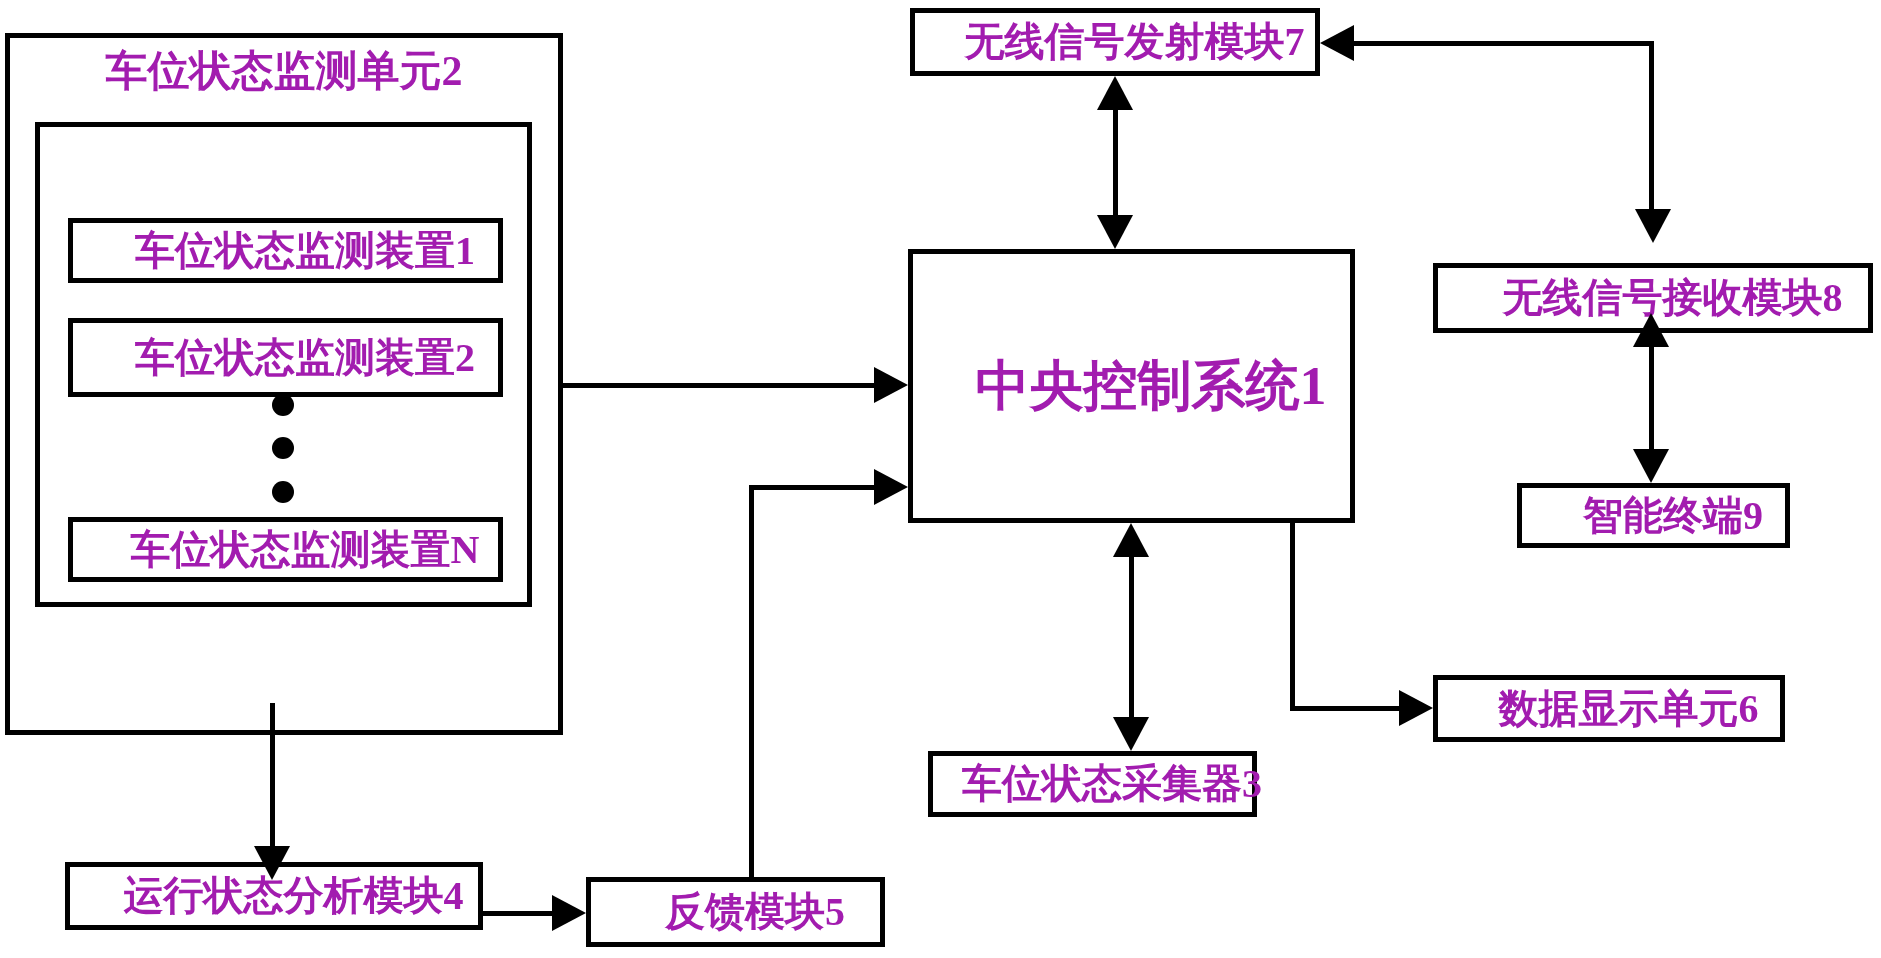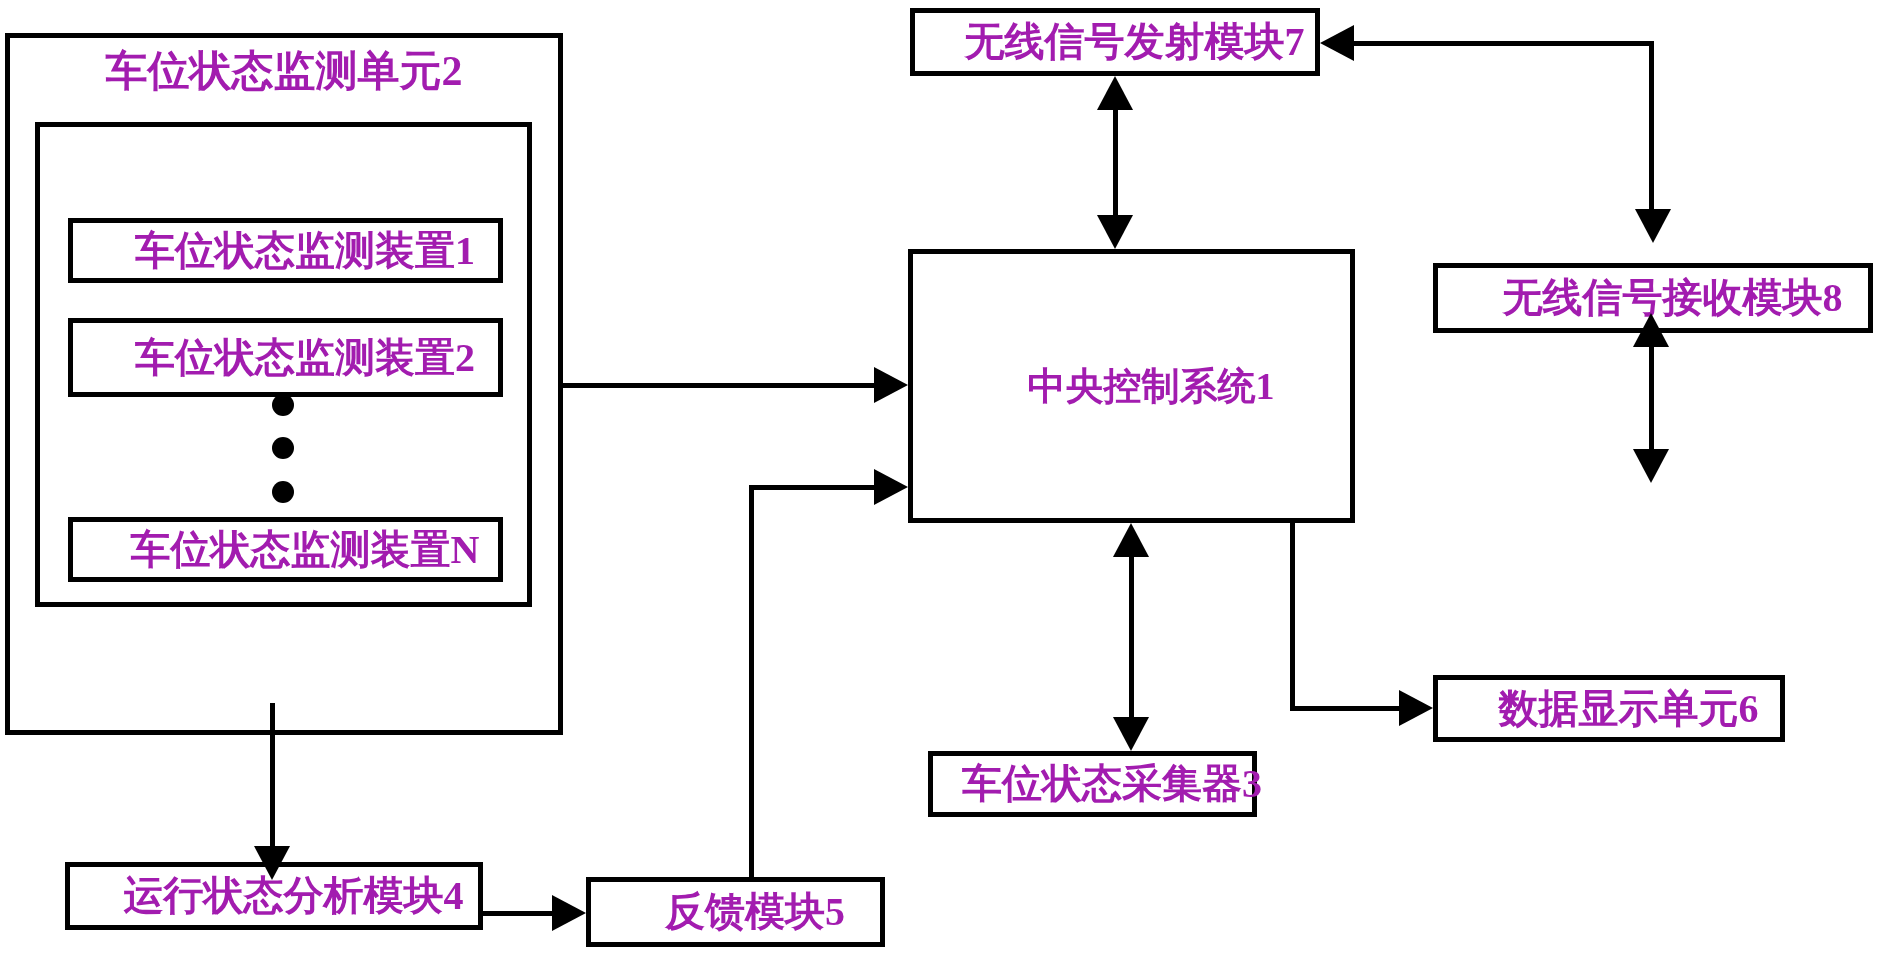--- a/index.html
+++ b/index.html
@@ -38,21 +38,21 @@
   }
   .float-label {
     position: absolute;
     text-align: center;
     font-weight: bold;
     font-size: 42px;
     line-height: 1;
     white-space: nowrap;
   }
   .central {
-    font-size: 38px;
+    font-size: 54px;
   }
   .line {
     position: absolute;
     background: #000000;
   }
   .arrow {
     position: absolute;
     width: 0;
     height: 0;
   }
@@ -107,20 +107,21 @@
   <div class="box" style="left:65px; top:862px; width:418px; height:68px;">运行状态分析模块4</div>
 
   <div class="box" style="left:586px; top:877px; width:299px; height:70px;">反馈模块5</div>
 
   <div class="box central" style="left:908px; top:249px; width:447px; height:274px;">中央控制系统1</div>
 
   <div class="box" style="left:910px; top:8px; width:410px; height:68px;">无线信号发射模块7</div>
 
   <div class="box" style="left:1433px; top:243px; width:440px; height:70px;margin-top:20px;">无线信号接收模块8</div>
 
+  <div class="box" style="left:1517px; top:483px; width:273px; height:65px;">智能终端9</div>
 
   <div class="box" style="left:928px; top:751px; width:329px; height:66px;">车位状态采集器3</div>
 
   <div class="box" style="left:1433px; top:675px; width:352px; height:67px;">数据显示单元6</div>
 
   <div class="line" style="left:563px; top:383px; width:311px; height:5px;"></div>
   <div class="arrow arrow-right" style="left:874px; top:367px;"></div>
 
   <div class="line" style="left:749px; top:487px; width:5px; height:390px;"></div>
   <div class="line" style="left:749px; top:485px; width:125px; height:5px;"></div>

